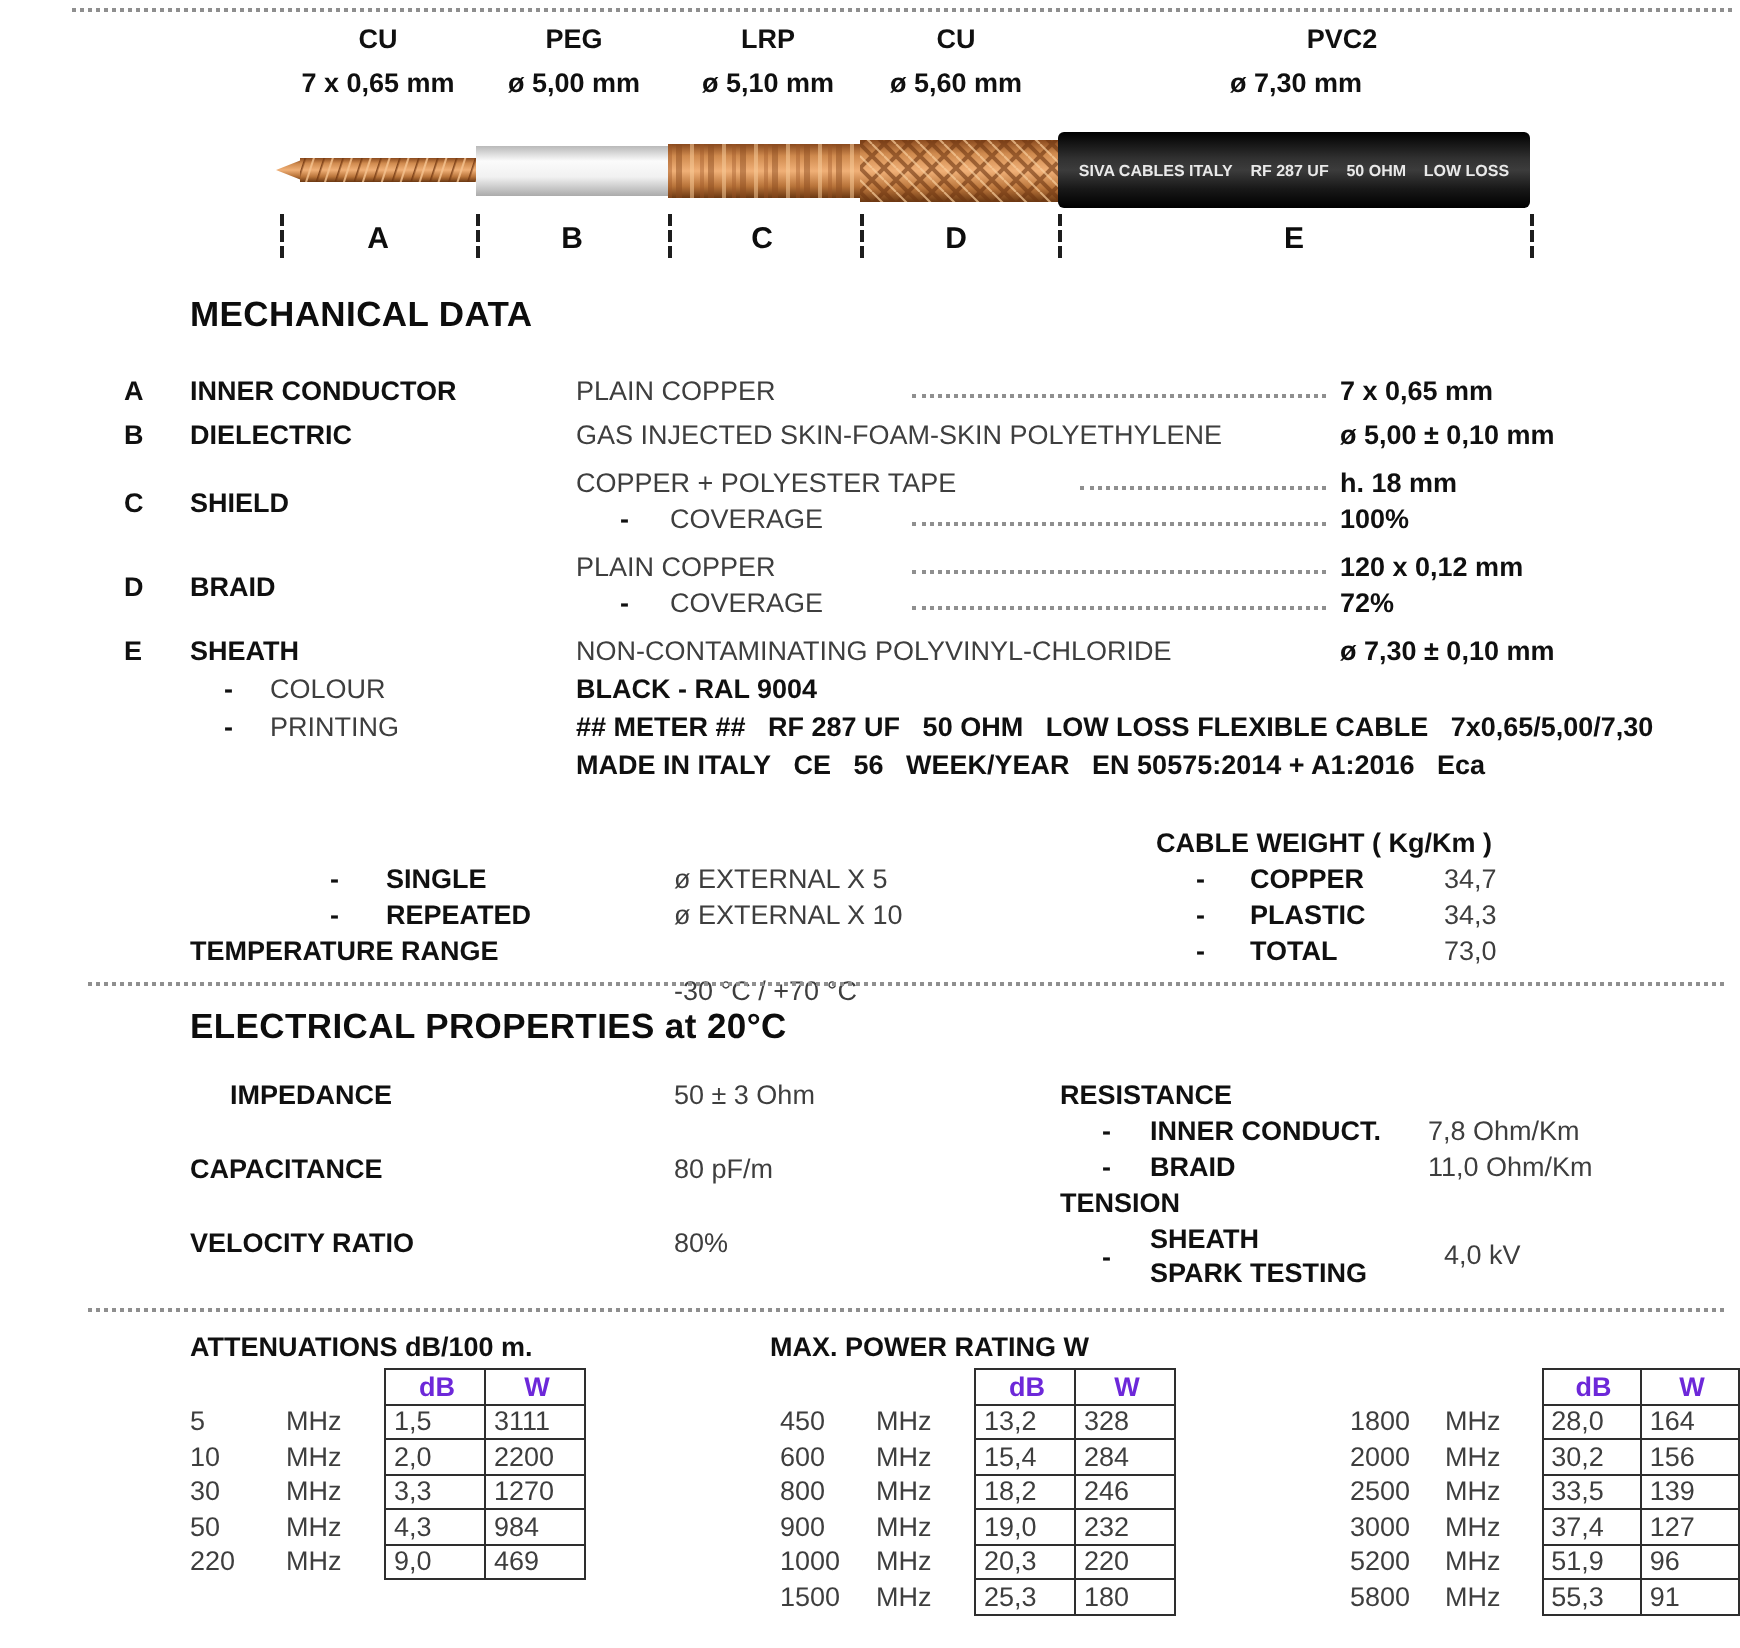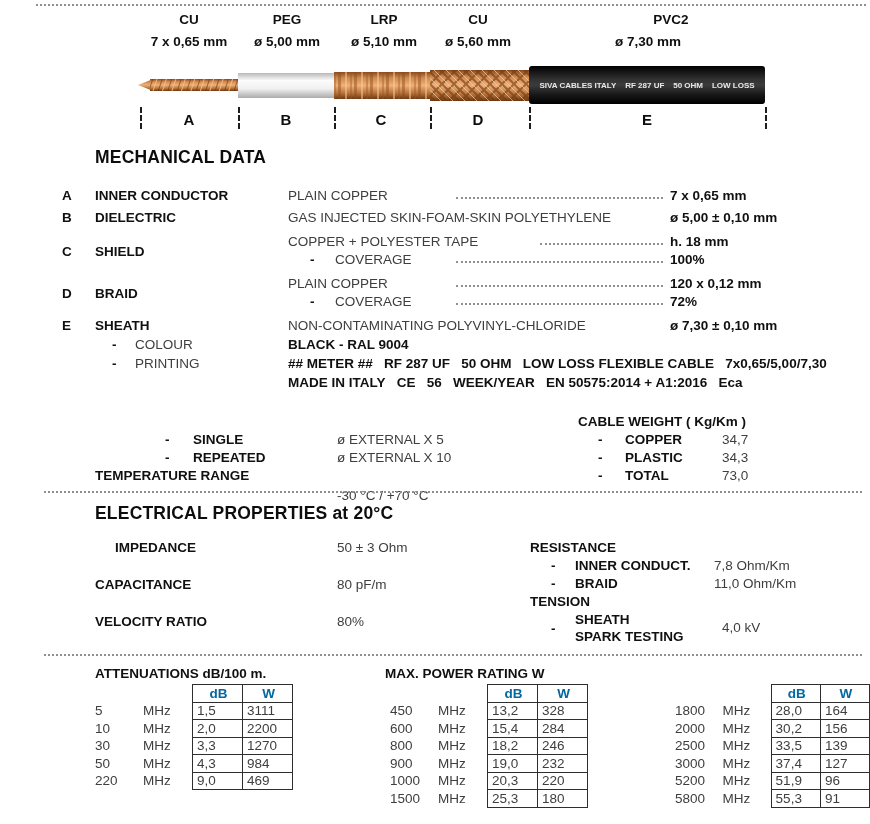--- a/index.html
+++ b/index.html
@@ -14,21 +14,21 @@
   .ctr { transform:translateX(-50%); text-align:center; }
   .hr { position:absolute; height:0; border-top:2px dotted #8f8f8f; }
   .dots { position:absolute; height:0; border-bottom:2px dotted #8f8f8f; }
   .tick { position:absolute; width:0; height:22px; border-left:2px dashed #1d1d1d; }
   .letter { font-size:15px; font-weight:bold; color:#0d0d0d; }
   .atbl { position:absolute; border-collapse:collapse; font-size:13.5px; color:#3e3e3e; }
   .atbl td, .atbl th { height:16.5px; padding:0 2px 0 4px; font-weight:normal; }
   .atbl .nf { border:none; width:42px; padding-left:0; }
   .atbl .nu { border:none; width:47px; }
   .atbl .bc { border:1.6px solid #2e2e2e; width:43px; text-align:left; }
-  .atbl th.bc { font-weight:bold; text-align:center; color:#0369a1; }
+  .atbl th.bc { font-weight:bold; text-align:center; color:#6d28d9; }
   .cablesvg { position:absolute; left:130px; top:60px; }
 </style>
 </head>
 <body>
 
 <div class="page">
 
   <div class="hr" style="left:36px; right:4px; top:4px;"></div>
 
   <div class="abs ctr b" style="left:189px; top:12px;">CU</div>

